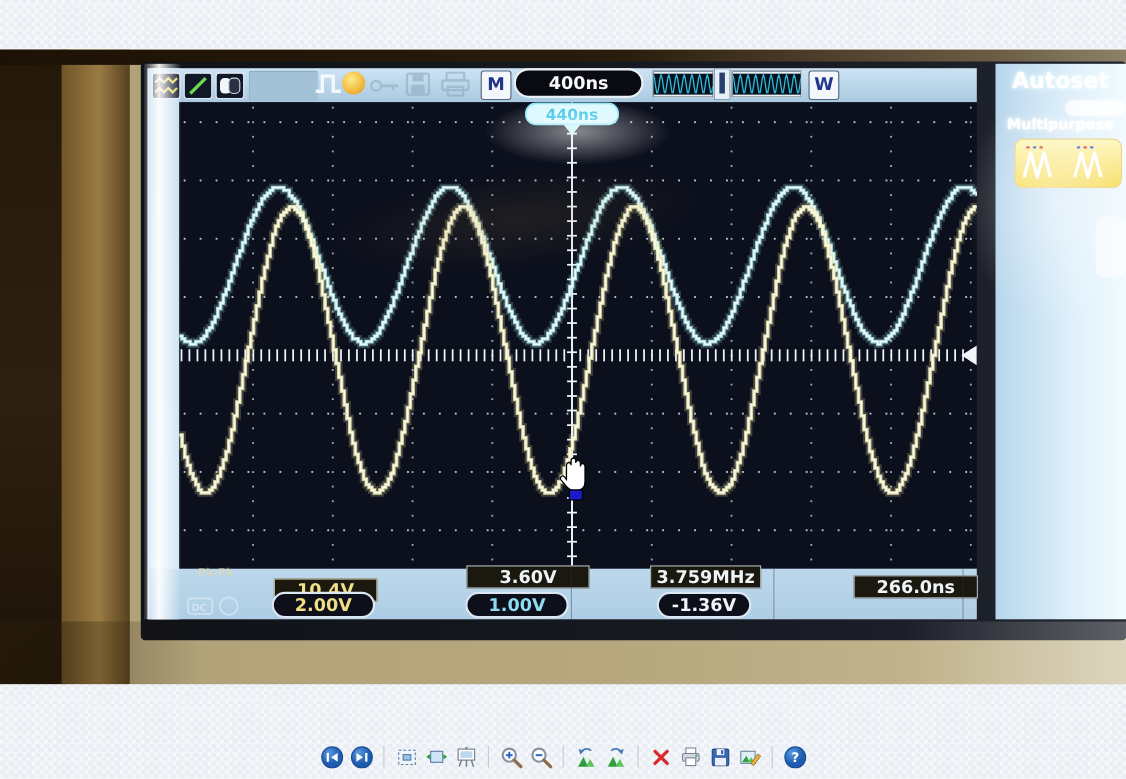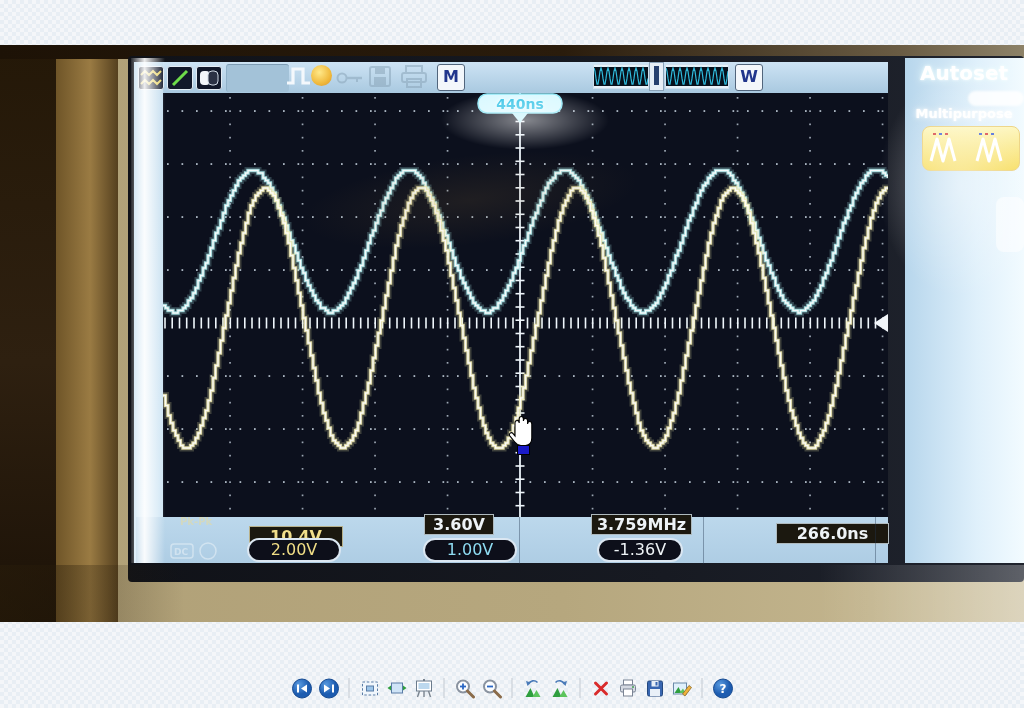--- a/index.html
+++ b/index.html
@@ -49,21 +49,21 @@
     color:#f6f8fa;font-weight:bold;font-size:16px;line-height:23px;text-align:center;box-sizing:border-box;}
   .strip{position:absolute;top:19px;height:25px;background:#07111c;border:1px solid #cfe0ee;box-sizing:border-box;}
   .strip svg{display:block;}
   .strip-marker{position:absolute;left:649px;top:17px;width:15px;height:29px;background:#e6eef6;
     border:1px solid #8aa2b8;box-sizing:border-box;}
   .strip-marker::after{content:"";position:absolute;left:4px;top:3px;width:5px;height:19px;background:#27406e;}
   
   .chip{position:absolute;background:#1b180f;border:1px solid rgba(238,228,180,.75);color:#eef3f6;
     font-weight:bold;font-size:16px;text-align:center;box-sizing:border-box;}
   .oval{position:absolute;background:#0d0f1a;border:2px solid #dbe7f2;border-radius:13px;color:#eef3f6;
-    font-weight:normal;font-size:16px;text-align:center;box-sizing:border-box;}
+    font-weight:bold;font-size:16px;text-align:center;box-sizing:border-box;}
   .divider-v{position:absolute;width:1px;height:47px;top:472px;background:rgba(35,55,80,.4);}
   .faint-label{position:absolute;color:rgba(235,220,150,.5);font-weight:bold;font-size:10px;}
   .dc-ghost{position:absolute;left:170px;top:496px;opacity:.5;}
   
   .autoset{position:absolute;left:906px;top:16px;width:116px;text-align:center;color:#fff;
     font-size:20px;font-weight:bold;text-shadow:0 0 8px #eaffff,0 0 3px #fff;}
   .blob{position:absolute;left:968px;top:46px;width:56px;height:15px;background:rgba(255,255,255,.85);
     border-radius:8px;filter:blur(1px);}
   .multipurpose{position:absolute;left:904px;top:61px;width:120px;text-align:center;color:#fff;
     font-size:13px;font-weight:bold;text-shadow:0 0 6px #fff,0 0 2px #fff;}
@@ -136,20 +136,21 @@
         </svg>
     </div>
     <div class="tb-ghost" style="left:400px;top:20px">
       <svg width="28" height="23">
           <rect x="6" y="1" width="16" height="7" fill="none" stroke="#8ba6ba" stroke-width="2"></rect>
           <rect x="2" y="8" width="24" height="9" rx="2" fill="none" stroke="#8ba6ba" stroke-width="2"></rect>
           <rect x="7" y="14" width="14" height="8" fill="none" stroke="#8ba6ba" stroke-width="2"></rect>
         </svg>
     </div>
     <div class="mw-box" style="left:437px">M</div>
+    <div class="pill" style="left:467px;width:118px">400ns</div>
     <div class="strip" style="left:593px;width:56px">
       <svg class="preview-wave" width="54" height="23">
           <rect x="0" y="0" width="54" height="2" fill="#e8f2fa"></rect>
           <rect x="0" y="21" width="54" height="2" fill="#e8f2fa"></rect>
           <polyline points="0,3.0 1,6.2 2,13.4 3,19.2 4,19.2 5,13.4 6,6.2 7,3.0 8,6.2 9,13.4 10,19.2 11,19.2 12,13.4 13,6.2 14,3.0 15,6.2 16,13.4 17,19.2 18,19.2 19,13.4 20,6.2 21,3.0 22,6.2 23,13.4 24,19.2 25,19.2 26,13.4 27,6.2 28,3.0 29,6.2 30,13.4 31,19.2 32,19.2 33,13.4 34,6.2 35,3.0 36,6.2 37,13.4 38,19.2 39,19.2 40,13.4 41,6.2 42,3.0 43,6.2 44,13.4 45,19.2 46,19.2 47,13.4 48,6.2 49,3.0 50,6.2 51,13.4 52,19.2 53,19.2 54,13.4 " fill="none" stroke="#2fb9da" stroke-width="1.2"></polyline>
         </svg>
       </div>
     <div class="strip-marker"></div>
     <div class="strip" style="left:665px;width:64px">
       <svg class="preview-wave" width="62" height="23">
@@ -940,21 +941,21 @@
         <path d="M0,302.5 L2.5,302.5 L2.5,312.5 L5,312.5 L5,322.5 L7.5,322.5 L7.5,330 L10,330 L10,337.5 L12.5,337.5 L12.5,342.5 L15,342.5 L15,347.5 L17.5,347.5 L17.5,352.5 L20,352.5 L20,355 L22.5,355 L22.5,355 L25,355 L25,355 L27.5,355 L27.5,352.5 L30,352.5 L30,350 L32.5,350 L32.5,345 L35,345 L35,340 L37.5,340 L37.5,332.5 L40,332.5 L40,325 L42.5,325 L42.5,317.5 L45,317.5 L45,307.5 L47.5,307.5 L47.5,297.5 L50,297.5 L50,285 L52.5,285 L52.5,272.5 L55,272.5 L55,260 L57.5,260 L57.5,247.5 L60,247.5 L60,235 L62.5,235 L62.5,222.5 L65,222.5 L65,210 L67.5,210 L67.5,197.5 L70,197.5 L70,185 L72.5,185 L72.5,172.5 L75,172.5 L75,160 L77.5,160 L77.5,150 L80,150 L80,140 L82.5,140 L82.5,130 L85,130 L85,120 L87.5,120 L87.5,112.5 L90,112.5 L90,107.5 L92.5,107.5 L92.5,102.5 L95,102.5 L95,100 L97.5,100 L97.5,97.5 L100,97.5 L100,95 L102.5,95 L102.5,95 L105,95 L105,97.5 L107.5,97.5 L107.5,100 L110,100 L110,102.5 L112.5,102.5 L112.5,107.5 L115,107.5 L115,115 L117.5,115 L117.5,122.5 L120,122.5 L120,130 L122.5,130 L122.5,140 L125,140 L125,150 L127.5,150 L127.5,162.5 L130,162.5 L130,175 L132.5,175 L132.5,187.5 L135,187.5 L135,200 L137.5,200 L137.5,212.5 L140,212.5 L140,225 L142.5,225 L142.5,237.5 L145,237.5 L145,250 L147.5,250 L147.5,262.5 L150,262.5 L150,275 L152.5,275 L152.5,287.5 L155,287.5 L155,300 L157.5,300 L157.5,310 L160,310 L160,320 L162.5,320 L162.5,327.5 L165,327.5 L165,335 L167.5,335 L167.5,342.5 L170,342.5 L170,347.5 L172.5,347.5 L172.5,350 L175,350 L175,352.5 L177.5,352.5 L177.5,355 L180,355 L180,355 L182.5,355 L182.5,352.5 L185,352.5 L185,350 L187.5,350 L187.5,347.5 L190,347.5 L190,342.5 L192.5,342.5 L192.5,337.5 L195,337.5 L195,330 L197.5,330 L197.5,320 L200,320 L200,310 L202.5,310 L202.5,300 L205,300 L205,290 L207.5,290 L207.5,277.5 L210,277.5 L210,265 L212.5,265 L212.5,252.5 L215,252.5 L215,240 L217.5,240 L217.5,227.5 L220,227.5 L220,215 L222.5,215 L222.5,202.5 L225,202.5 L225,190 L227.5,190 L227.5,177.5 L230,177.5 L230,165 L232.5,165 L232.5,152.5 L235,152.5 L235,142.5 L237.5,142.5 L237.5,132.5 L240,132.5 L240,125 L242.5,125 L242.5,117.5 L245,117.5 L245,110 L247.5,110 L247.5,105 L250,105 L250,100 L252.5,100 L252.5,97.5 L255,97.5 L255,95 L257.5,95 L257.5,95 L260,95 L260,95 L262.5,95 L262.5,97.5 L265,97.5 L265,102.5 L267.5,102.5 L267.5,107.5 L270,107.5 L270,112.5 L272.5,112.5 L272.5,120 L275,120 L275,127.5 L277.5,127.5 L277.5,137.5 L280,137.5 L280,147.5 L282.5,147.5 L282.5,157.5 L285,157.5 L285,170 L287.5,170 L287.5,182.5 L290,182.5 L290,195 L292.5,195 L292.5,207.5 L295,207.5 L295,220 L297.5,220 L297.5,232.5 L300,232.5 L300,245 L302.5,245 L302.5,257.5 L305,257.5 L305,270 L307.5,270 L307.5,282.5 L310,282.5 L310,295 L312.5,295 L312.5,305 L315,305 L315,315 L317.5,315 L317.5,325 L320,325 L320,332.5 L322.5,332.5 L322.5,340 L325,340 L325,345 L327.5,345 L327.5,350 L330,350 L330,352.5 L332.5,352.5 L332.5,355 L335,355 L335,355 L337.5,355 L337.5,355 L340,355 L340,352.5 L342.5,352.5 L342.5,350 L345,350 L345,345 L347.5,345 L347.5,340 L350,340 L350,332.5 L352.5,332.5 L352.5,325 L355,325 L355,315 L357.5,315 L357.5,305 L360,305 L360,295 L362.5,295 L362.5,282.5 L365,282.5 L365,270 L367.5,270 L367.5,257.5 L370,257.5 L370,245 L372.5,245 L372.5,232.5 L375,232.5 L375,220 L377.5,220 L377.5,207.5 L380,207.5 L380,195 L382.5,195 L382.5,182.5 L385,182.5 L385,170 L387.5,170 L387.5,157.5 L390,157.5 L390,147.5 L392.5,147.5 L392.5,137.5 L395,137.5 L395,127.5 L397.5,127.5 L397.5,120 L400,120 L400,112.5 L402.5,112.5 L402.5,107.5 L405,107.5 L405,102.5 L407.5,102.5 L407.5,97.5 L410,97.5 L410,95 L412.5,95 L412.5,95 L415,95 L415,95 L417.5,95 L417.5,97.5 L420,97.5 L420,100 L422.5,100 L422.5,105 L425,105 L425,110 L427.5,110 L427.5,117.5 L430,117.5 L430,125 L432.5,125 L432.5,132.5 L435,132.5 L435,142.5 L437.5,142.5 L437.5,152.5 L440,152.5 L440,165 L442.5,165 L442.5,177.5 L445,177.5 L445,190 L447.5,190 L447.5,202.5 L450,202.5 L450,215 L452.5,215 L452.5,227.5 L455,227.5 L455,240 L457.5,240 L457.5,252.5 L460,252.5 L460,265 L462.5,265 L462.5,277.5 L465,277.5 L465,290 L467.5,290 L467.5,300 L470,300 L470,310 L472.5,310 L472.5,320 L475,320 L475,330 L477.5,330 L477.5,337.5 L480,337.5 L480,342.5 L482.5,342.5 L482.5,347.5 L485,347.5 L485,350 L487.5,350 L487.5,352.5 L490,352.5 L490,355 L492.5,355 L492.5,355 L495,355 L495,352.5 L497.5,352.5 L497.5,350 L500,350 L500,347.5 L502.5,347.5 L502.5,342.5 L505,342.5 L505,335 L507.5,335 L507.5,327.5 L510,327.5 L510,320 L512.5,320 L512.5,310 L515,310 L515,300 L517.5,300 L517.5,287.5 L520,287.5 L520,275 L522.5,275 L522.5,262.5 L525,262.5 L525,250 L527.5,250 L527.5,237.5 L530,237.5 L530,225 L532.5,225 L532.5,212.5 L535,212.5 L535,200 L537.5,200 L537.5,187.5 L540,187.5 L540,175 L542.5,175 L542.5,162.5 L545,162.5 L545,150 L547.5,150 L547.5,140 L550,140 L550,130 L552.5,130 L552.5,122.5 L555,122.5 L555,115 L557.5,115 L557.5,107.5 L560,107.5 L560,102.5 L562.5,102.5 L562.5,100 L565,100 L565,97.5 L567.5,97.5 L567.5,95 L570,95 L570,95 L572.5,95 L572.5,97.5 L575,97.5 L575,100 L577.5,100 L577.5,102.5 L580,102.5 L580,107.5 L582.5,107.5 L582.5,112.5 L585,112.5 L585,120 L587.5,120 L587.5,130 L590,130 L590,140 L592.5,140 L592.5,150 L595,150 L595,160 L597.5,160 L597.5,172.5 L600,172.5 L600,185 L602.5,185 L602.5,197.5 L605,197.5 L605,210 L607.5,210 L607.5,222.5 L610,222.5 L610,235 L612.5,235 L612.5,247.5 L615,247.5 L615,260 L617.5,260 L617.5,272.5 L620,272.5 L620,285 L622.5,285 L622.5,297.5 L625,297.5 L625,307.5 L627.5,307.5 L627.5,317.5 L630,317.5 L630,325 L632.5,325 L632.5,332.5 L635,332.5 L635,340 L637.5,340 L637.5,345 L640,345 L640,350 L642.5,350 L642.5,352.5 L645,352.5 L645,355 L647.5,355 L647.5,355 L650,355 L650,355 L652.5,355 L652.5,352.5 L655,352.5 L655,347.5 L657.5,347.5 L657.5,342.5 L660,342.5 L660,337.5 L662.5,337.5 L662.5,330 L665,330 L665,322.5 L667.5,322.5 L667.5,312.5 L670,312.5 L670,302.5 L672.5,302.5 L672.5,292.5 L675,292.5 L675,280 L677.5,280 L677.5,267.5 L680,267.5 L680,255 L682.5,255 L682.5,242.5 L685,242.5 L685,230 L687.5,230 L687.5,217.5 L690,217.5 L690,205 L692.5,205 L692.5,192.5 L695,192.5 L695,180 L697.5,180 L697.5,167.5 L700,167.5 L700,155 L702.5,155 L702.5,145 L705,145 L705,135 L707.5,135 L707.5,125 L710,125 L710,117.5 L712.5,117.5 L712.5,110 L715,110 L715,105 L717.5,105 L717.5,100 L720,100 L720,97.5 L722.5,97.5 L722.5,95 L725,95 L725,95" fill="none" stroke="#f2ecae" stroke-width="3.4" opacity=".85"></path>
         <path d="M0,302.5 L2.5,302.5 L2.5,312.5 L5,312.5 L5,322.5 L7.5,322.5 L7.5,330 L10,330 L10,337.5 L12.5,337.5 L12.5,342.5 L15,342.5 L15,347.5 L17.5,347.5 L17.5,352.5 L20,352.5 L20,355 L22.5,355 L22.5,355 L25,355 L25,355 L27.5,355 L27.5,352.5 L30,352.5 L30,350 L32.5,350 L32.5,345 L35,345 L35,340 L37.5,340 L37.5,332.5 L40,332.5 L40,325 L42.5,325 L42.5,317.5 L45,317.5 L45,307.5 L47.5,307.5 L47.5,297.5 L50,297.5 L50,285 L52.5,285 L52.5,272.5 L55,272.5 L55,260 L57.5,260 L57.5,247.5 L60,247.5 L60,235 L62.5,235 L62.5,222.5 L65,222.5 L65,210 L67.5,210 L67.5,197.5 L70,197.5 L70,185 L72.5,185 L72.5,172.5 L75,172.5 L75,160 L77.5,160 L77.5,150 L80,150 L80,140 L82.5,140 L82.5,130 L85,130 L85,120 L87.5,120 L87.5,112.5 L90,112.5 L90,107.5 L92.5,107.5 L92.5,102.5 L95,102.5 L95,100 L97.5,100 L97.5,97.5 L100,97.5 L100,95 L102.5,95 L102.5,95 L105,95 L105,97.5 L107.5,97.5 L107.5,100 L110,100 L110,102.5 L112.5,102.5 L112.5,107.5 L115,107.5 L115,115 L117.5,115 L117.5,122.5 L120,122.5 L120,130 L122.5,130 L122.5,140 L125,140 L125,150 L127.5,150 L127.5,162.5 L130,162.5 L130,175 L132.5,175 L132.5,187.5 L135,187.5 L135,200 L137.5,200 L137.5,212.5 L140,212.5 L140,225 L142.5,225 L142.5,237.5 L145,237.5 L145,250 L147.5,250 L147.5,262.5 L150,262.5 L150,275 L152.5,275 L152.5,287.5 L155,287.5 L155,300 L157.5,300 L157.5,310 L160,310 L160,320 L162.5,320 L162.5,327.5 L165,327.5 L165,335 L167.5,335 L167.5,342.5 L170,342.5 L170,347.5 L172.5,347.5 L172.5,350 L175,350 L175,352.5 L177.5,352.5 L177.5,355 L180,355 L180,355 L182.5,355 L182.5,352.5 L185,352.5 L185,350 L187.5,350 L187.5,347.5 L190,347.5 L190,342.5 L192.5,342.5 L192.5,337.5 L195,337.5 L195,330 L197.5,330 L197.5,320 L200,320 L200,310 L202.5,310 L202.5,300 L205,300 L205,290 L207.5,290 L207.5,277.5 L210,277.5 L210,265 L212.5,265 L212.5,252.5 L215,252.5 L215,240 L217.5,240 L217.5,227.5 L220,227.5 L220,215 L222.5,215 L222.5,202.5 L225,202.5 L225,190 L227.5,190 L227.5,177.5 L230,177.5 L230,165 L232.5,165 L232.5,152.5 L235,152.5 L235,142.5 L237.5,142.5 L237.5,132.5 L240,132.5 L240,125 L242.5,125 L242.5,117.5 L245,117.5 L245,110 L247.5,110 L247.5,105 L250,105 L250,100 L252.5,100 L252.5,97.5 L255,97.5 L255,95 L257.5,95 L257.5,95 L260,95 L260,95 L262.5,95 L262.5,97.5 L265,97.5 L265,102.5 L267.5,102.5 L267.5,107.5 L270,107.5 L270,112.5 L272.5,112.5 L272.5,120 L275,120 L275,127.5 L277.5,127.5 L277.5,137.5 L280,137.5 L280,147.5 L282.5,147.5 L282.5,157.5 L285,157.5 L285,170 L287.5,170 L287.5,182.5 L290,182.5 L290,195 L292.5,195 L292.5,207.5 L295,207.5 L295,220 L297.5,220 L297.5,232.5 L300,232.5 L300,245 L302.5,245 L302.5,257.5 L305,257.5 L305,270 L307.5,270 L307.5,282.5 L310,282.5 L310,295 L312.5,295 L312.5,305 L315,305 L315,315 L317.5,315 L317.5,325 L320,325 L320,332.5 L322.5,332.5 L322.5,340 L325,340 L325,345 L327.5,345 L327.5,350 L330,350 L330,352.5 L332.5,352.5 L332.5,355 L335,355 L335,355 L337.5,355 L337.5,355 L340,355 L340,352.5 L342.5,352.5 L342.5,350 L345,350 L345,345 L347.5,345 L347.5,340 L350,340 L350,332.5 L352.5,332.5 L352.5,325 L355,325 L355,315 L357.5,315 L357.5,305 L360,305 L360,295 L362.5,295 L362.5,282.5 L365,282.5 L365,270 L367.5,270 L367.5,257.5 L370,257.5 L370,245 L372.5,245 L372.5,232.5 L375,232.5 L375,220 L377.5,220 L377.5,207.5 L380,207.5 L380,195 L382.5,195 L382.5,182.5 L385,182.5 L385,170 L387.5,170 L387.5,157.5 L390,157.5 L390,147.5 L392.5,147.5 L392.5,137.5 L395,137.5 L395,127.5 L397.5,127.5 L397.5,120 L400,120 L400,112.5 L402.5,112.5 L402.5,107.5 L405,107.5 L405,102.5 L407.5,102.5 L407.5,97.5 L410,97.5 L410,95 L412.5,95 L412.5,95 L415,95 L415,95 L417.5,95 L417.5,97.5 L420,97.5 L420,100 L422.5,100 L422.5,105 L425,105 L425,110 L427.5,110 L427.5,117.5 L430,117.5 L430,125 L432.5,125 L432.5,132.5 L435,132.5 L435,142.5 L437.5,142.5 L437.5,152.5 L440,152.5 L440,165 L442.5,165 L442.5,177.5 L445,177.5 L445,190 L447.5,190 L447.5,202.5 L450,202.5 L450,215 L452.5,215 L452.5,227.5 L455,227.5 L455,240 L457.5,240 L457.5,252.5 L460,252.5 L460,265 L462.5,265 L462.5,277.5 L465,277.5 L465,290 L467.5,290 L467.5,300 L470,300 L470,310 L472.5,310 L472.5,320 L475,320 L475,330 L477.5,330 L477.5,337.5 L480,337.5 L480,342.5 L482.5,342.5 L482.5,347.5 L485,347.5 L485,350 L487.5,350 L487.5,352.5 L490,352.5 L490,355 L492.5,355 L492.5,355 L495,355 L495,352.5 L497.5,352.5 L497.5,350 L500,350 L500,347.5 L502.5,347.5 L502.5,342.5 L505,342.5 L505,335 L507.5,335 L507.5,327.5 L510,327.5 L510,320 L512.5,320 L512.5,310 L515,310 L515,300 L517.5,300 L517.5,287.5 L520,287.5 L520,275 L522.5,275 L522.5,262.5 L525,262.5 L525,250 L527.5,250 L527.5,237.5 L530,237.5 L530,225 L532.5,225 L532.5,212.5 L535,212.5 L535,200 L537.5,200 L537.5,187.5 L540,187.5 L540,175 L542.5,175 L542.5,162.5 L545,162.5 L545,150 L547.5,150 L547.5,140 L550,140 L550,130 L552.5,130 L552.5,122.5 L555,122.5 L555,115 L557.5,115 L557.5,107.5 L560,107.5 L560,102.5 L562.5,102.5 L562.5,100 L565,100 L565,97.5 L567.5,97.5 L567.5,95 L570,95 L570,95 L572.5,95 L572.5,97.5 L575,97.5 L575,100 L577.5,100 L577.5,102.5 L580,102.5 L580,107.5 L582.5,107.5 L582.5,112.5 L585,112.5 L585,120 L587.5,120 L587.5,130 L590,130 L590,140 L592.5,140 L592.5,150 L595,150 L595,160 L597.5,160 L597.5,172.5 L600,172.5 L600,185 L602.5,185 L602.5,197.5 L605,197.5 L605,210 L607.5,210 L607.5,222.5 L610,222.5 L610,235 L612.5,235 L612.5,247.5 L615,247.5 L615,260 L617.5,260 L617.5,272.5 L620,272.5 L620,285 L622.5,285 L622.5,297.5 L625,297.5 L625,307.5 L627.5,307.5 L627.5,317.5 L630,317.5 L630,325 L632.5,325 L632.5,332.5 L635,332.5 L635,340 L637.5,340 L637.5,345 L640,345 L640,350 L642.5,350 L642.5,352.5 L645,352.5 L645,355 L647.5,355 L647.5,355 L650,355 L650,355 L652.5,355 L652.5,352.5 L655,352.5 L655,347.5 L657.5,347.5 L657.5,342.5 L660,342.5 L660,337.5 L662.5,337.5 L662.5,330 L665,330 L665,322.5 L667.5,322.5 L667.5,312.5 L670,312.5 L670,302.5 L672.5,302.5 L672.5,292.5 L675,292.5 L675,280 L677.5,280 L677.5,267.5 L680,267.5 L680,255 L682.5,255 L682.5,242.5 L685,242.5 L685,230 L687.5,230 L687.5,217.5 L690,217.5 L690,205 L692.5,205 L692.5,192.5 L695,192.5 L695,180 L697.5,180 L697.5,167.5 L700,167.5 L700,155 L702.5,155 L702.5,145 L705,145 L705,135 L707.5,135 L707.5,125 L710,125 L710,117.5 L712.5,117.5 L712.5,110 L715,110 L715,105 L717.5,105 L717.5,100 L720,100 L720,97.5 L722.5,97.5 L722.5,95 L725,95 L725,95" fill="none" stroke="#ffffff" stroke-width="1.4" opacity=".9"></path>
         <rect x="315" y="1" width="84" height="19" rx="9" fill="#d9f9ff" stroke="#8ee6f6" stroke-width="1.5"></rect>
         <text x="357" y="16" text-anchor="middle" font-size="14" font-weight="bold" fill="#30c2e6" style="text-shadow:0 0 4px #fff">440ns</text>
         <polygon points="349,20 365,20 357,30" fill="#bff2fc"></polygon>
       </svg>
 
     <div id="status-bar"></div>
     <div class="faint-label" style="left:180px;top:471px">Pk-Pk</div>
     <div class="chip" style="left:249px;top:481px;width:94px;height:21px;line-height:20px;color:#f2df8a">10.4V</div>
-    <div class="chip" style="left:424px;top:469px;width:70px;height:21px;line-height:20px;border-color:rgba(225,240,250,.75)">3.60V</div>
+    <div class="chip" style="left:424px;top:469px;width:112px;height:21px;line-height:20px;border-color:rgba(225,240,250,.75)">3.60V</div>
     <div class="chip" style="left:591px;top:469px;width:101px;height:21px;line-height:20px;border-color:rgba(225,240,250,.75)">3.759MHz</div>
     <div class="chip" style="left:776px;top:478px;width:113px;height:21px;line-height:20px;border-color:rgba(225,240,250,.75)">266.0ns</div>
     <div class="dc-ghost">
       <svg width="60" height="20">
           <rect x="1" y="3" width="22" height="14" rx="3" fill="none" stroke="#f0f6fa" stroke-width="1.5"></rect>
           <text x="4" y="14" font-size="9" font-weight="bold" fill="#f0f6fa">DC</text>
           <circle cx="38" cy="10" r="8" fill="none" stroke="#f0f6fa" stroke-width="1.5"></circle>
         </svg>
     </div>
     <div class="oval" style="left:247px;top:493px;width:94px;height:24px;line-height:20px;color:#f0dd86">2.00V</div>

